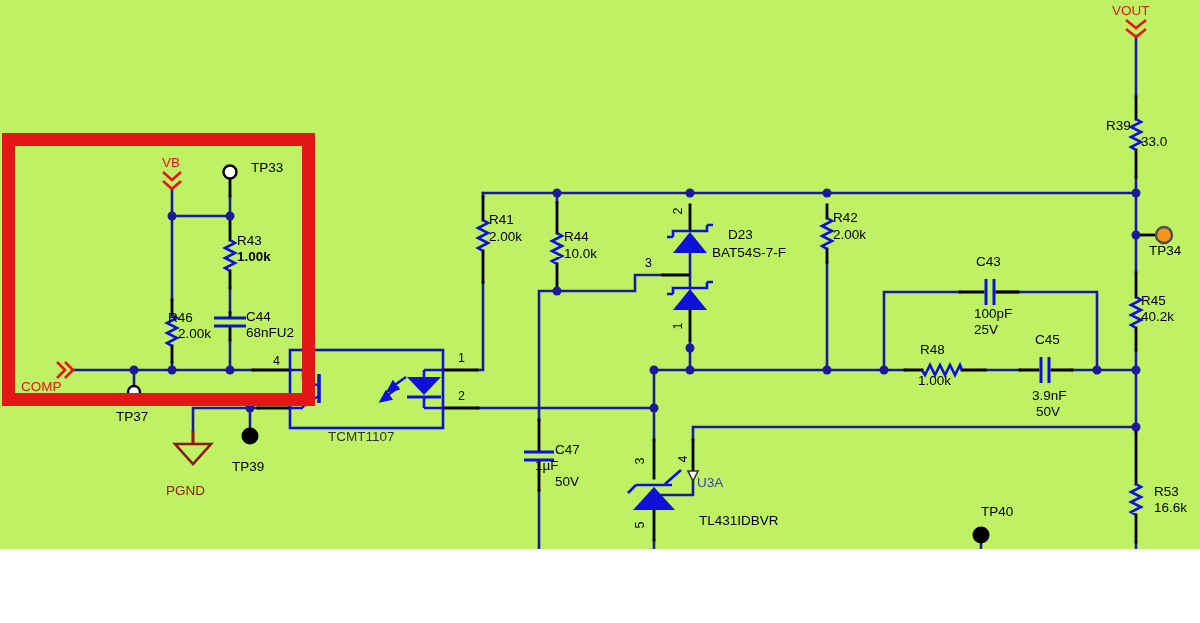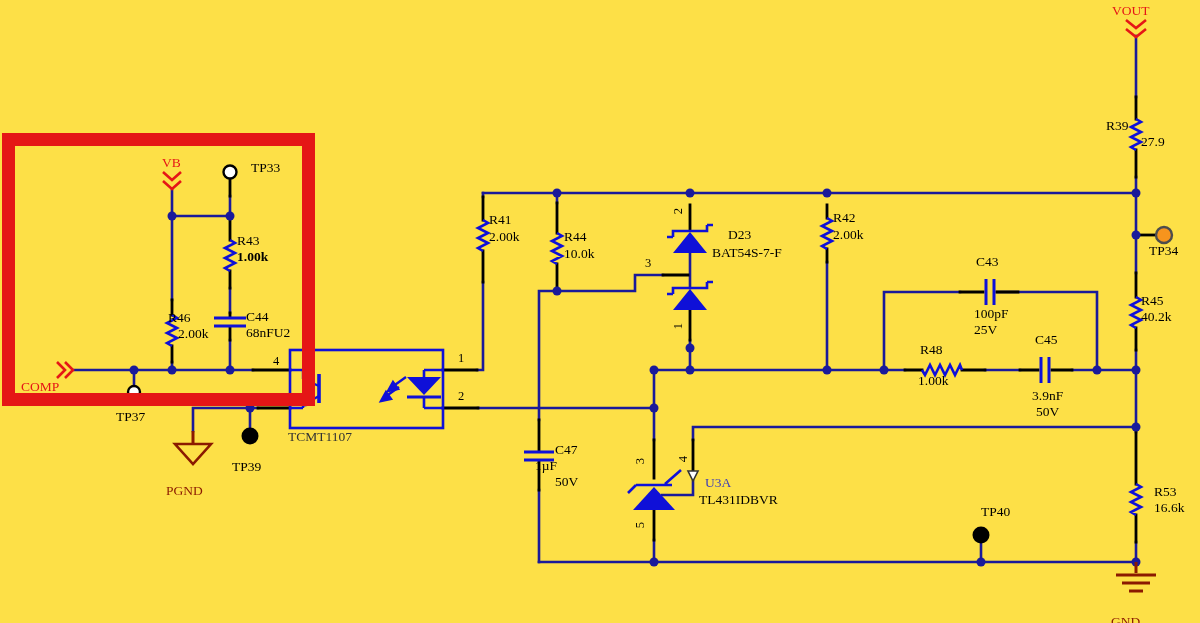--- a/index.html
+++ b/index.html
@@ -1,23 +1,23 @@
 <!DOCTYPE html>
 <html><head>
 <meta charset="utf-8">
 <style>
   html,body{margin:0;padding:0;background:#fff;}
-  #canvas{position:relative;width:1200px;height:623px;background:#fde047;overflow:hidden;
-          font-family:Liberation Serif, serif;}
+  #canvas{position:relative;width:1200px;height:549px;background:#bef264;overflow:hidden;
+          font-family:Liberation Sans, sans-serif;}
   #wires{position:absolute;left:0;top:0;z-index:1;}
   .lbl{position:absolute;z-index:2;font-size:13.5px;color:#000;line-height:1;white-space:nowrap;}
   .net{color:#e51616;}
   .gnd{color:#8b1a00;margin-top:18px;}
-  .gray{color:#333;}
-  .blue{color:#3d3db8;margin-left:8px;}
+  .gray{color:#333;margin-left:40px;}
+  .blue{color:#3d3db8;}
   .bold{font-weight:bold;}
   .pin{position:absolute;z-index:2;font-size:12.5px;color:#000;line-height:1;white-space:nowrap;}
   .pinrot{position:absolute;z-index:2;font-size:12.5px;color:#000;line-height:1;width:14px;height:14px;
           text-align:center;transform:rotate(-90deg);transform-origin:50% 50%;}
   .redbox{position:absolute;z-index:3;left:2px;top:133px;width:313px;height:273px;
           border:13px solid #e51616;box-sizing:border-box;background:transparent;}
 </style>
 </head>
 <body>
 
@@ -182,21 +182,21 @@
 <div class="lbl gnd" style="left:166px;top:466px">PGND</div>
 <div class="lbl gnd" style="left:1111px;top:597px">GND</div>
 
 <div class="lbl" style="left:251px;top:161px">TP33</div>
 <div class="lbl" style="left:1149px;top:244px">TP34</div>
 <div class="lbl" style="left:116px;top:410px">TP37</div>
 <div class="lbl" style="left:232px;top:460px">TP39</div>
 <div class="lbl" style="left:981px;top:505px">TP40</div>
 
 <div class="lbl" style="left:1106px;top:119px">R39</div>
-<div class="lbl" style="left:1141px;top:135px">27.9</div>
+<div class="lbl" style="left:1141px;top:135px">33.0</div>
 <div class="lbl" style="left:489px;top:213px">R41</div>
 <div class="lbl" style="left:489px;top:230px">2.00k</div>
 <div class="lbl" style="left:833px;top:211px">R42</div>
 <div class="lbl" style="left:833px;top:228px">2.00k</div>
 <div class="lbl" style="left:237px;top:234px">R43</div>
 <div class="lbl bold" style="left:237px;top:250px">1.00k</div>
 <div class="lbl" style="left:564px;top:230px">R44</div>
 <div class="lbl" style="left:564px;top:247px">10.0k</div>
 <div class="lbl" style="left:1141px;top:294px">R45</div>
 <div class="lbl" style="left:1141px;top:310px">40.2k</div>
@@ -225,20 +225,20 @@
 <div class="pin" style="left:645px;top:257px">3</div>
 <div class="pinrot" style="left:672px;top:319px">1</div>
 
 <div class="lbl gray" style="left:288px;top:430px">TCMT1107</div>
 <div class="pin" style="left:273px;top:355px">4</div>
 <div class="pin" style="left:261px;top:392px">3</div>
 <div class="pin" style="left:458px;top:352px">1</div>
 <div class="pin" style="left:458px;top:390px">2</div>
 
 <div class="lbl blue" style="left:697px;top:476px">U3A</div>
-<div class="lbl" style="left:699px;top:493px">TL431IDBVR</div>
+<div class="lbl" style="left:699px;top:514px">TL431IDBVR</div>
 <div class="pinrot" style="left:634px;top:454px">3</div>
 <div class="pinrot" style="left:677px;top:452px">4</div>
 <div class="pinrot" style="left:634px;top:518px">5</div>
 
 <div class="redbox"></div>
 
 </div>
 
 </body></html>

